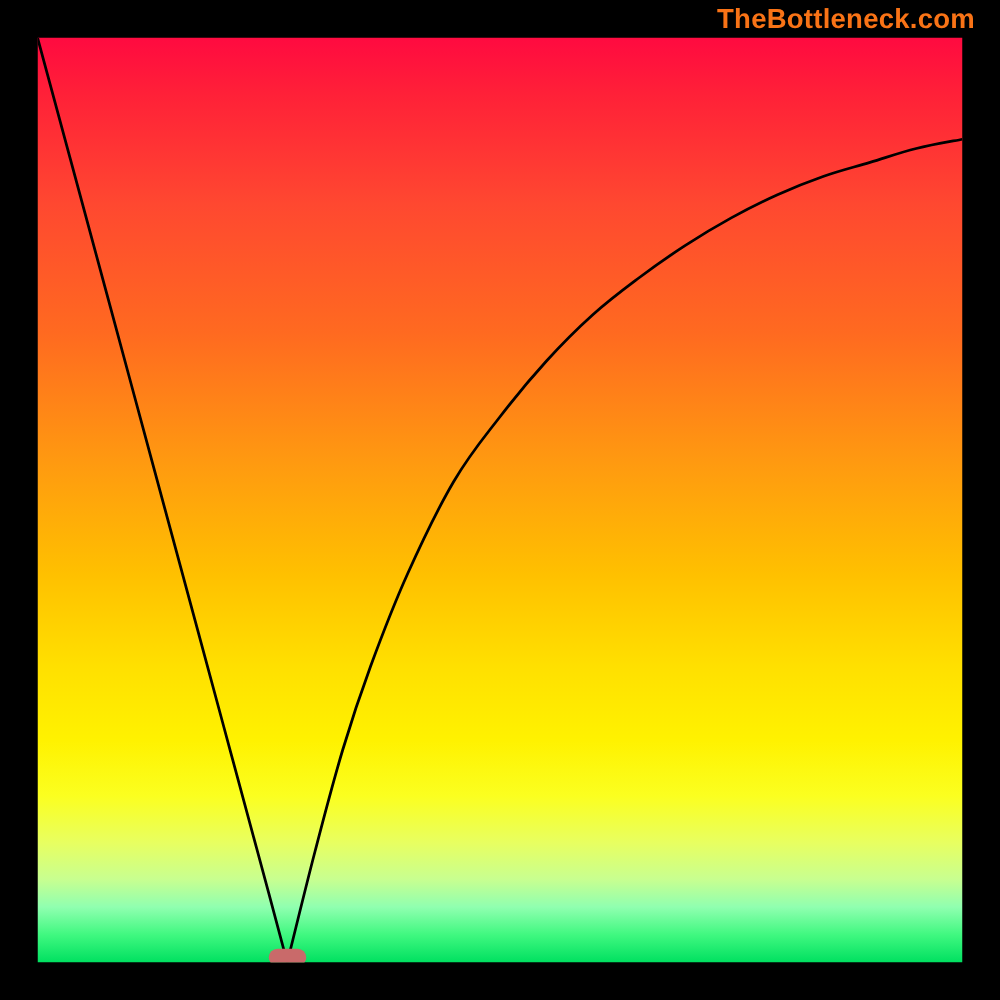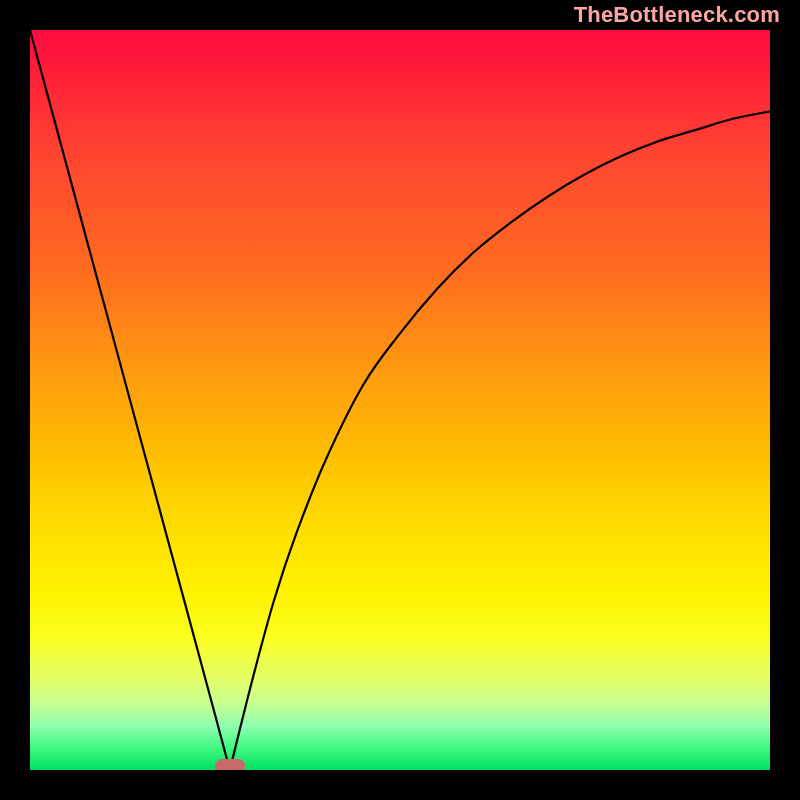--- a/index.html
+++ b/index.html
@@ -46,21 +46,21 @@
       #40f880 97%,
       #00e060 100%
     );
   }
   .watermark {
     position: absolute;
     top: 2px;
     right: 20px;
     font-size: 22px;
     font-weight: bold;
-    color: #fca5a5;
+    color: #f97316;
     letter-spacing: 0.2px;
     user-select: none;
   }
   svg.curves {
     position: absolute;
     inset: 0;
     width: 100%;
     height: 100%;
   }
   .marker {

